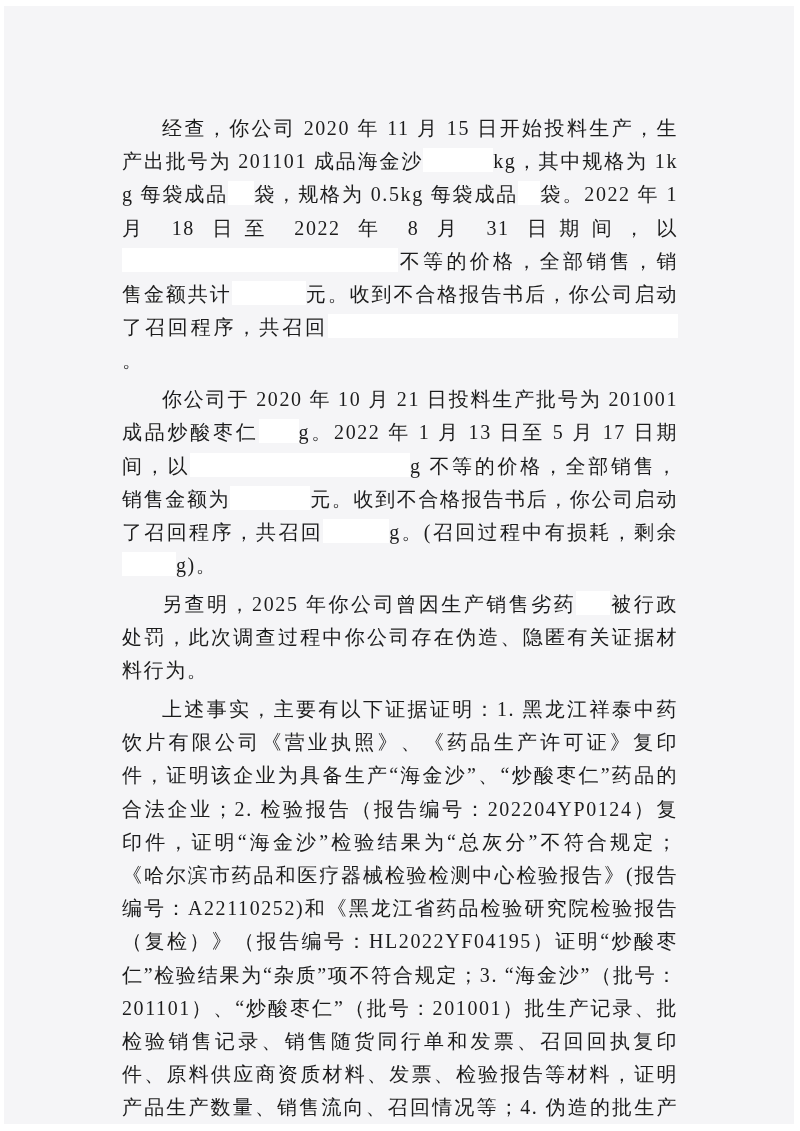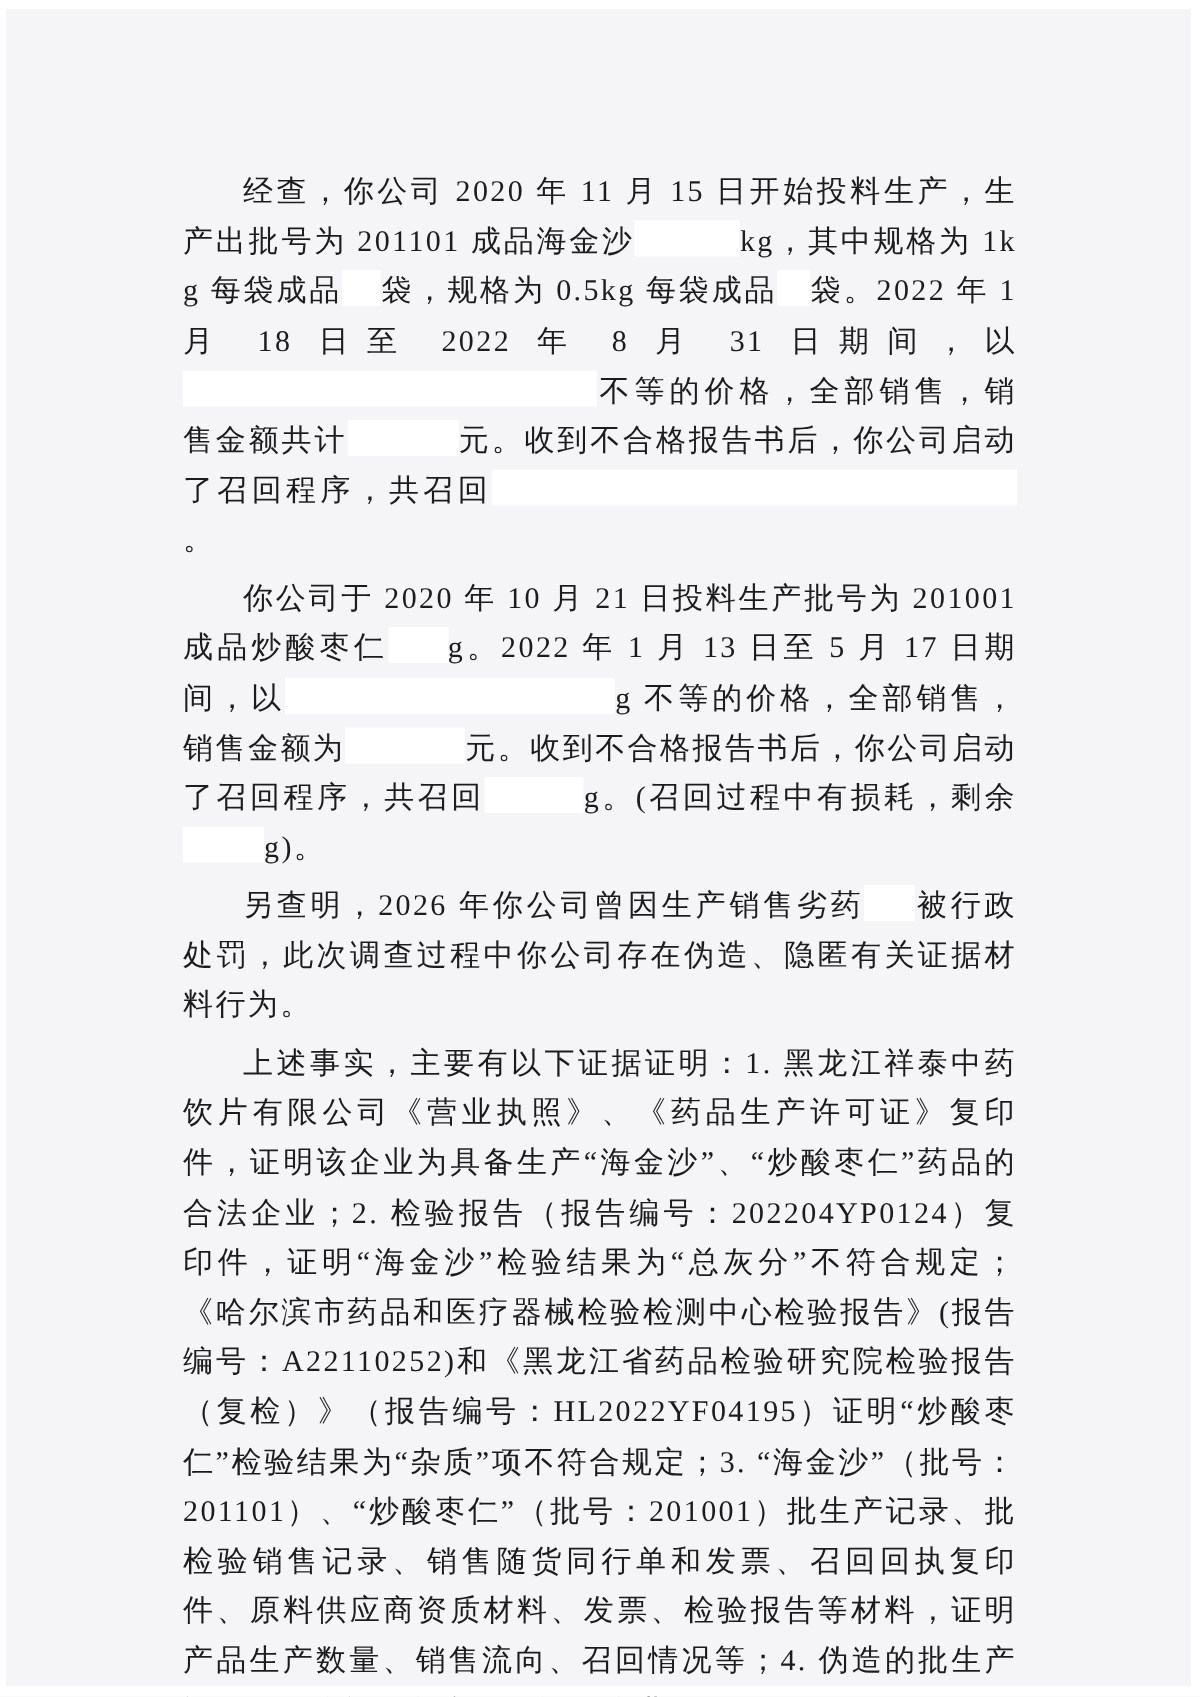--- a/index.html
+++ b/index.html
@@ -47,21 +47,21 @@
 
     <p class="para">
       <span>经查，你公司 2020 年 11 月 15 日开始投料生产，生产</span><span>出批号为 201101 成品海金沙</span><span class="redact" style="width:70px"></span><span>kg，其中规格为 1kg 每袋</span><span>成品</span><span class="redact" style="width:26px"></span><span>袋，规格为 0.5kg 每袋成品</span><span class="redact" style="width:22px"></span><span>袋。2022 年 1 月 18 日</span><span>至 2022 年 8 月 31 日期间，以</span><span class="redact" style="width:276px"></span><span>不等的价格，全部销售，销售金额共计</span><span class="redact" style="width:74px"></span><span>元。收到不</span><span>合格报告书后，你公司启动了召回程序，共召回</span><span class="redact" style="width:100px"></span><span class="redact" style="width:250px"></span><span>。</span>
     </p>
 
     <p class="para">
       <span>你公司于 2020 年 10 月 21 日投料生产批号为 201001 成</span><span>品炒酸枣仁</span><span class="redact" style="width:40px"></span><span>g。2022 年 1 月 13 日至 5 月 17 日期间，以</span><span class="redact" style="width:220px"></span><span>g 不等的价格，全部销售，销售</span><span>金额为</span><span class="redact" style="width:80px"></span><span>元。收到不合格报告书后，你公司启动了</span><span>召回程序，共召回</span><span class="redact" style="width:66px"></span><span>g。(召回过程中有损耗，剩余</span><span class="redact" style="width:54px"></span><span>g)。</span>
     </p>
 
     <p class="para">
-      <span>另查明，2026 年你公司曾因生产销售劣药</span><span class="redact" style="width:34px"></span><span>被行政处</span><span>罚，此次调查过程中你公司存在伪造、隐匿有关证据材料行</span><span>为。</span>
+      <span>另查明，2025 年你公司曾因生产销售劣药</span><span class="redact" style="width:34px"></span><span>被行政处</span><span>罚，此次调查过程中你公司存在伪造、隐匿有关证据材料行</span><span>为。</span>
     </p>
 
     <p class="para">
       <span>上述事实，主要有以下证据证明：1. 黑龙江祥泰中药饮</span><span>片有限公司《营业执照》、《药品生产许可证》复印件，证明</span><span>该企业为具备生产“海金沙”、“炒酸枣仁”药品的合法企业；</span><span>2. 检验报告（报告编号：202204YP0124）复印件，证明“海</span><span>金沙”检验结果为“总灰分”不符合规定；《哈尔滨市药品</span><span>和医疗器械检验检测中心检验报告》(报告编号：A22110252)</span><span>和《黑龙江省药品检验研究院检验报告（复检）》（报告编</span><span>号：HL2022YF04195）证明“炒酸枣仁”检验结果为“杂质”</span><span>项不符合规定；3. “海金沙”（批号：201101）、“炒酸枣仁”</span><span>（批号：201001）批生产记录、批检验销售记录、销售随货</span><span>同行单和发票、召回回执复印件、原料供应商资质材料、发</span><span>票、检验报告等材料，证明产品生产数量、销售流向、召回</span><span>情况等；4. 伪造的批生产记录、销售记录复印件，证明企业</span>
     </p>
 
   </div>
 </div>
 
 </body></html>

